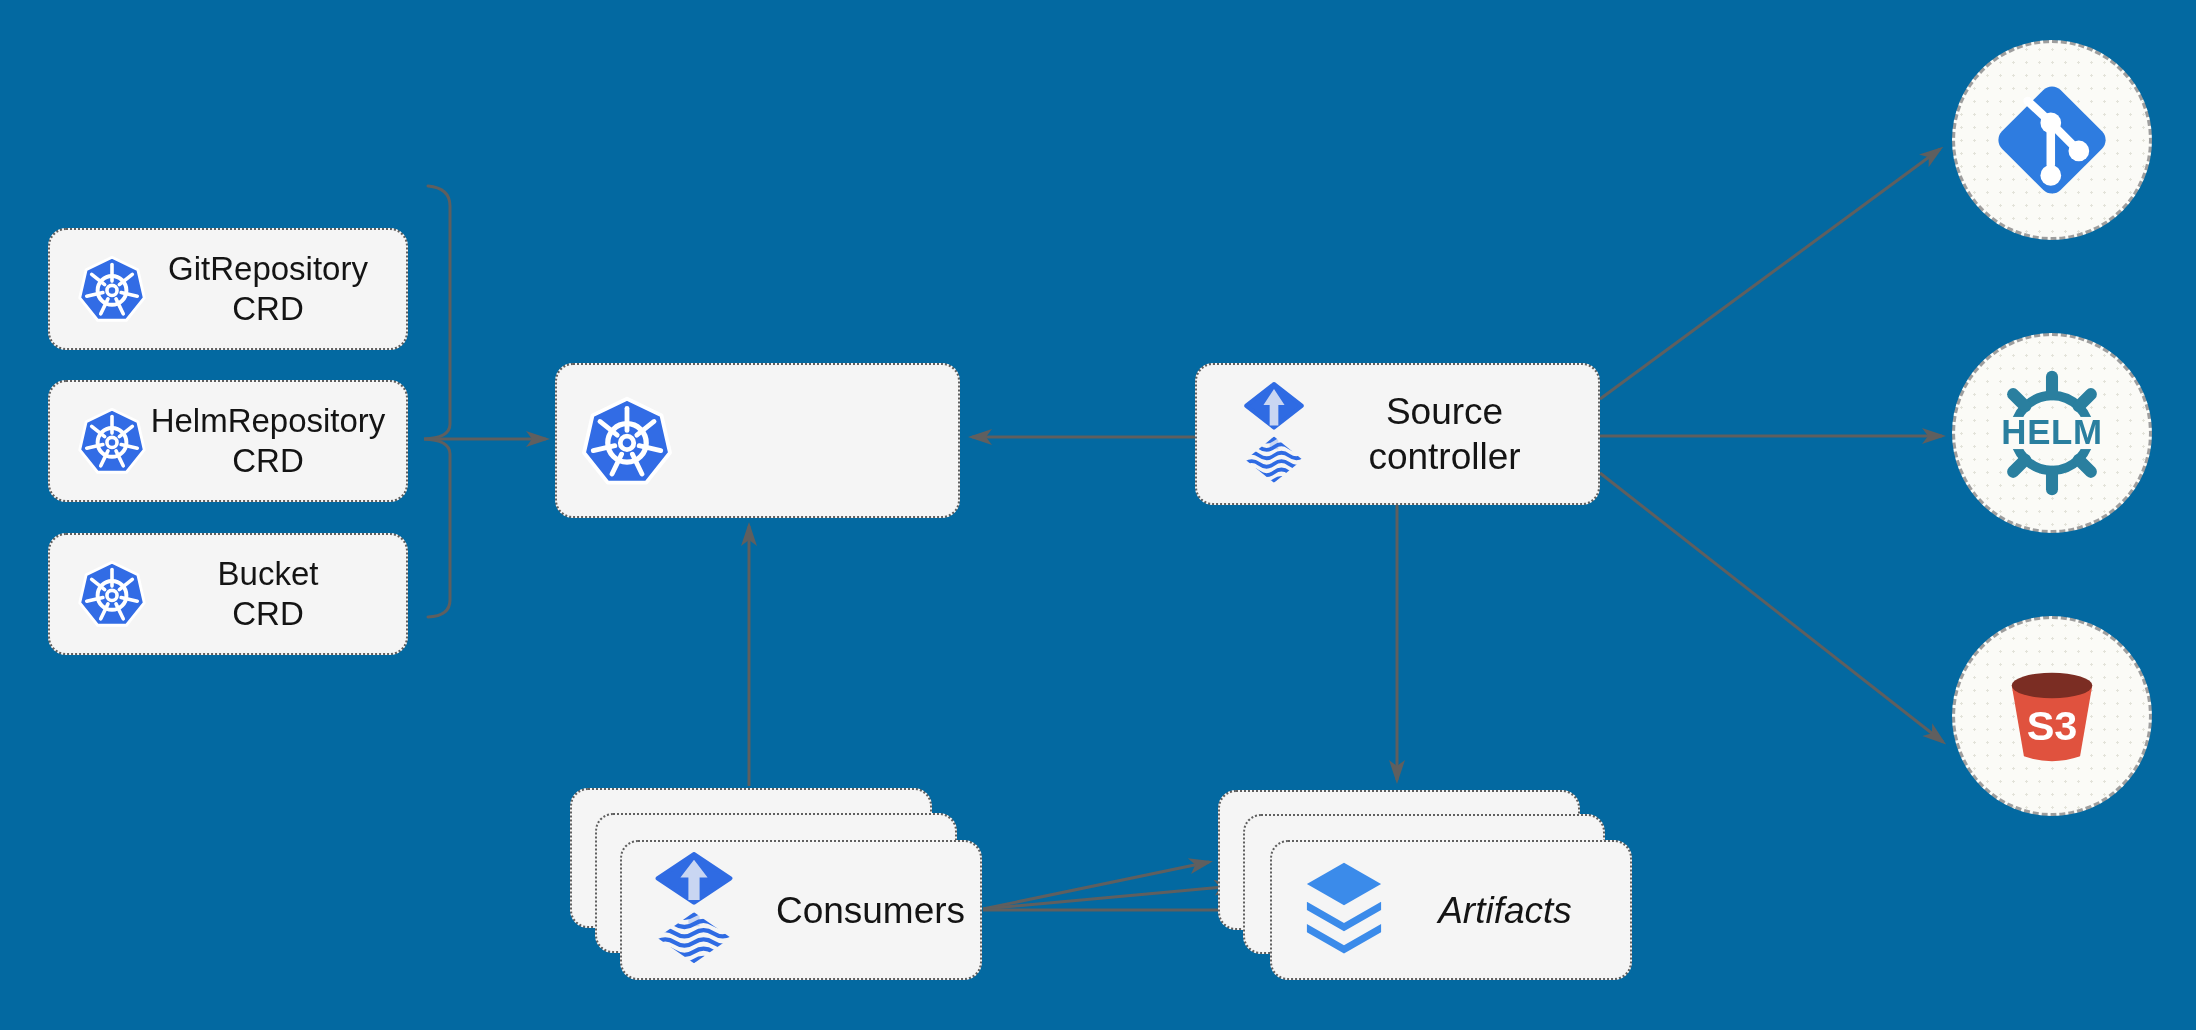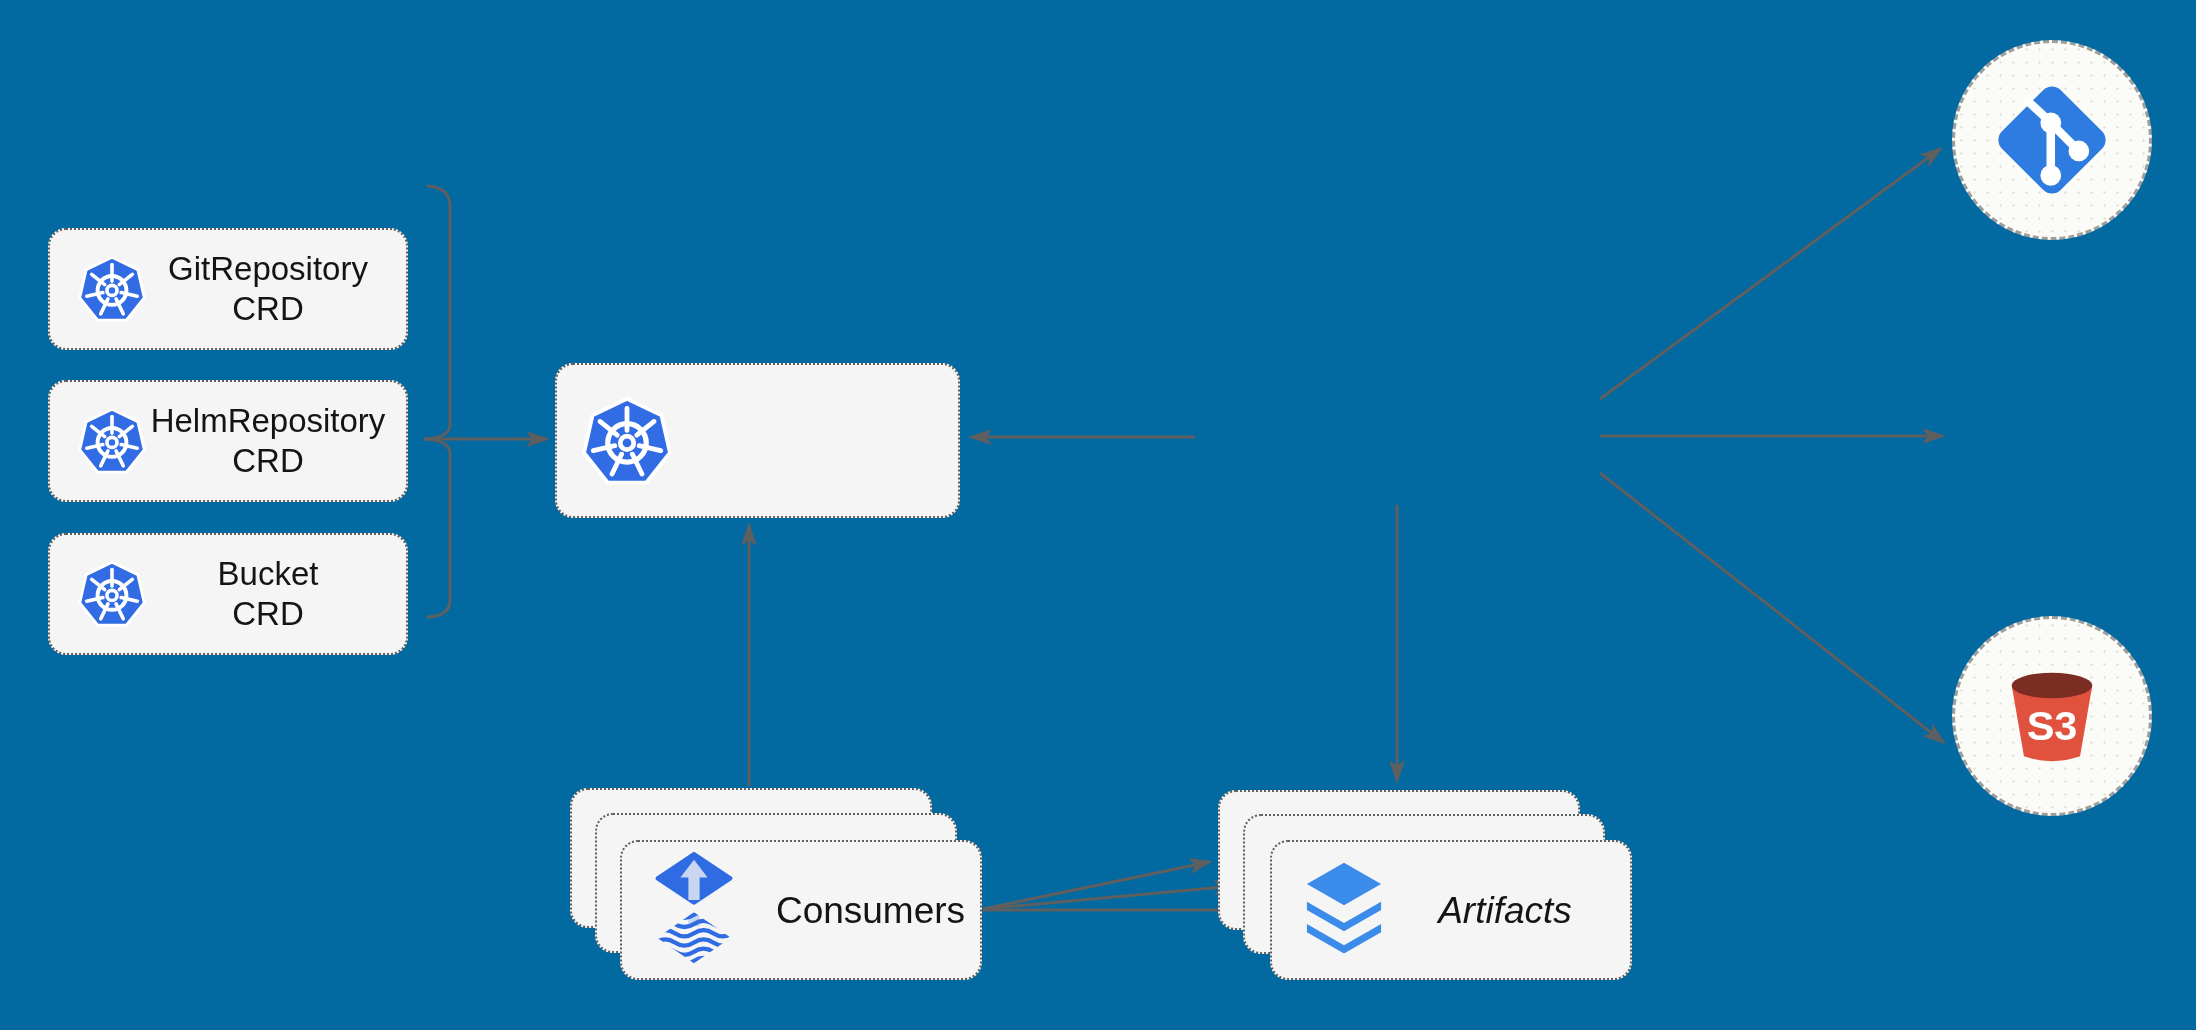--- a/index.html
+++ b/index.html
@@ -121,20 +121,31 @@
   </div>
 
   <div class="node" style="left:555px;top:363px;width:405px;height:155px;padding:0 14px 0 22px;">
     <span class="icon-wrap">
       <svg viewBox="0 0 100 100" width="96" height="96">
           <use href="#k8s-def"></use>
         </svg>
     </span>
   </div>
 
+  <div class="node" style="left:1195px;top:363px;width:405px;height:142px;padding:0 14px 0 46px;">
+    <span class="icon-wrap">
+      <svg viewBox="0 0 100 150" width="62" height="105" preserveAspectRatio="none">
+          <use href="#flux-def"></use>
+        </svg>
+    </span>
+    <span class="node-label big-label">
+      <span>Source</span><br>
+      <span>controller</span>
+    </span>
+  </div>
 
   <div class="stack" style="left:570px;top:788px;width:414px;height:194px;">
     <div class="layer-box" style="left:0;top:0;"></div>
     <div class="layer-box" style="left:25px;top:25px;"></div>
     <div class="layer-box front" style="left:50px;top:52px;padding:0 12px 0 32px;gap:39px;">
       <span class="icon-wrap">
         <svg viewBox="0 0 100 150" width="80" height="116" preserveAspectRatio="none">
             <use href="#flux-def"></use>
           </svg>
       </span>
@@ -166,20 +177,37 @@
           <line x1="49" y1="44" x2="49" y2="70"></line>
           <line x1="55" y1="42" x2="66" y2="53"></line>
         </g>
         <circle cx="49" cy="36" r="8.5" fill="#ffffff"></circle>
         <circle cx="49" cy="79" r="8.5" fill="#ffffff"></circle>
         <circle cx="72" cy="59" r="8.5" fill="#ffffff"></circle>
       </svg>
     </span>
   </div>
 
+  <div class="circle" style="top:333px;">
+    <span class="icon-wrap">
+      <svg viewBox="0 0 100 100" width="134" height="134">
+        <circle cx="50" cy="50" r="28" fill="none" stroke="#2A7F9F" stroke-width="7"></circle>
+        <g stroke="#2A7F9F" stroke-width="9" stroke-linecap="round">
+          <line x1="50" y1="21" x2="50" y2="8"></line>
+          <line x1="50" y1="79" x2="50" y2="92"></line>
+          <line x1="70" y1="30" x2="79" y2="21"></line>
+          <line x1="30" y1="30" x2="21" y2="21"></line>
+          <line x1="70" y1="70" x2="79" y2="79"></line>
+          <line x1="30" y1="70" x2="21" y2="79"></line>
+        </g>
+        <rect x="6" y="38" width="88" height="24" fill="#FBFBF7"></rect>
+        <text x="50" y="58.5" text-anchor="middle" font-size="26" font-weight="bold" letter-spacing="0.5" fill="#2A7F9F" font-family="Liberation Sans, sans-serif">HELM</text>
+      </svg>
+    </span>
+  </div>
 
   <div class="circle" style="top:616px;align-items:center;">
     <span class="icon-wrap">
       <svg viewBox="0 0 100 100" width="122" height="122">
         <path d="M17,25 L83,25 L73,83 Q50,91 27,83 Z" fill="#E0523E"></path>
         <ellipse cx="50" cy="25" rx="33" ry="10.5" fill="#7B2D23"></ellipse>
         <text x="50" y="70" text-anchor="middle" font-size="34" font-weight="bold" fill="#ffffff" font-family="Liberation Sans, sans-serif">S3</text>
       </svg>
     </span>
   </div>

